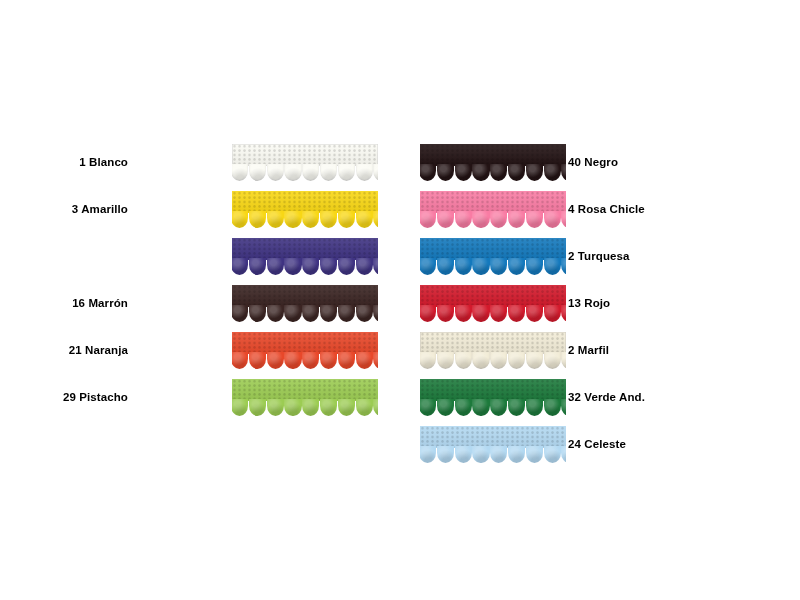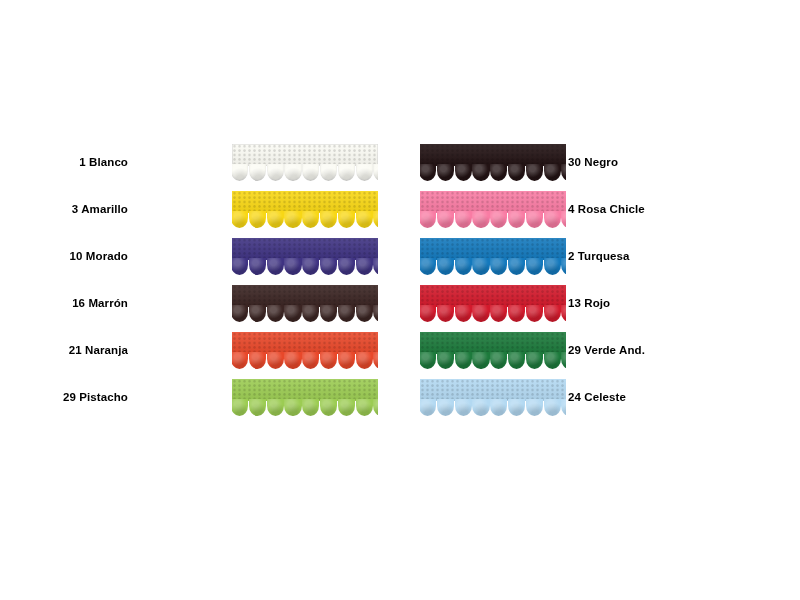--- a/index.html
+++ b/index.html
@@ -153,21 +153,20 @@
               <div class="pom" style="left: 52.4146px;"></div>
               <div class="pom" style="left: 70.2195px;"></div>
               <div class="pom" style="left: 88.0244px;"></div>
               <div class="pom" style="left: 105.829px;"></div>
               <div class="pom" style="left: 123.634px;"></div>
               <div class="pom" style="left: 141.439px;"></div>
             </div>
           </div>
         </div>
         <div class="trim-row">
-          <div class="label">10 Morado</div>
           <div class="swatch" style="--c: #3f3382;">
             <div class="tape"></div>
             <div class="fringe">
               <div class="pom" style="left: -1px;"></div>
               <div class="pom" style="left: 16.8049px;"></div>
               <div class="pom" style="left: 34.6098px;"></div>
               <div class="pom" style="left: 52.4146px;"></div>
               <div class="pom" style="left: 70.2195px;"></div>
               <div class="pom" style="left: 88.0244px;"></div>
               <div class="pom" style="left: 105.829px;"></div>
@@ -223,21 +222,21 @@
               <div class="pom" style="left: 88.0244px;"></div>
               <div class="pom" style="left: 105.829px;"></div>
               <div class="pom" style="left: 123.634px;"></div>
               <div class="pom" style="left: 141.439px;"></div>
             </div>
           </div>
         </div>
       </div>
     <div class="column right" id="col-right">
         <div class="trim-row">
-          <div class="label">30 Negro</div>
+          <div class="label">40 Negro</div>
           <div class="swatch" style="--c: #231314;">
             <div class="tape"></div>
             <div class="fringe">
               <div class="pom" style="left: -1px;"></div>
               <div class="pom" style="left: 16.8049px;"></div>
               <div class="pom" style="left: 34.6098px;"></div>
               <div class="pom" style="left: 52.4146px;"></div>
               <div class="pom" style="left: 70.2195px;"></div>
               <div class="pom" style="left: 88.0244px;"></div>
               <div class="pom" style="left: 105.829px;"></div>
@@ -291,21 +290,38 @@
               <div class="pom" style="left: 52.4146px;"></div>
               <div class="pom" style="left: 70.2195px;"></div>
               <div class="pom" style="left: 88.0244px;"></div>
               <div class="pom" style="left: 105.829px;"></div>
               <div class="pom" style="left: 123.634px;"></div>
               <div class="pom" style="left: 141.439px;"></div>
             </div>
           </div>
         </div>
         <div class="trim-row">
-          <div class="label">29 Verde And.</div>
+          <div class="label">2 Marfil</div>
+          <div class="swatch pale" style="--c: #f2ecd7;">
+            <div class="tape"></div>
+            <div class="fringe">
+              <div class="pom" style="left: -1px;"></div>
+              <div class="pom" style="left: 16.8049px;"></div>
+              <div class="pom" style="left: 34.6098px;"></div>
+              <div class="pom" style="left: 52.4146px;"></div>
+              <div class="pom" style="left: 70.2195px;"></div>
+              <div class="pom" style="left: 88.0244px;"></div>
+              <div class="pom" style="left: 105.829px;"></div>
+              <div class="pom" style="left: 123.634px;"></div>
+              <div class="pom" style="left: 141.439px;"></div>
+            </div>
+          </div>
+        </div>
+        <div class="trim-row">
+          <div class="label">32 Verde And.</div>
           <div class="swatch" style="--c: #1d7a3c;">
             <div class="tape"></div>
             <div class="fringe">
               <div class="pom" style="left: -1px;"></div>
               <div class="pom" style="left: 16.8049px;"></div>
               <div class="pom" style="left: 34.6098px;"></div>
               <div class="pom" style="left: 52.4146px;"></div>
               <div class="pom" style="left: 70.2195px;"></div>
               <div class="pom" style="left: 88.0244px;"></div>
               <div class="pom" style="left: 105.829px;"></div>

